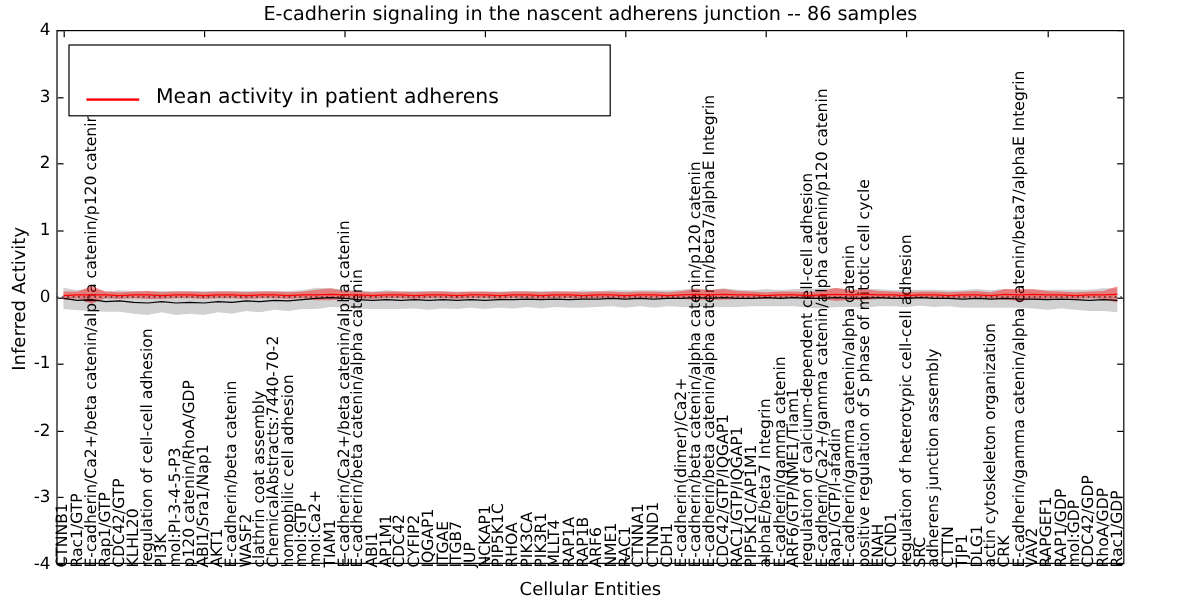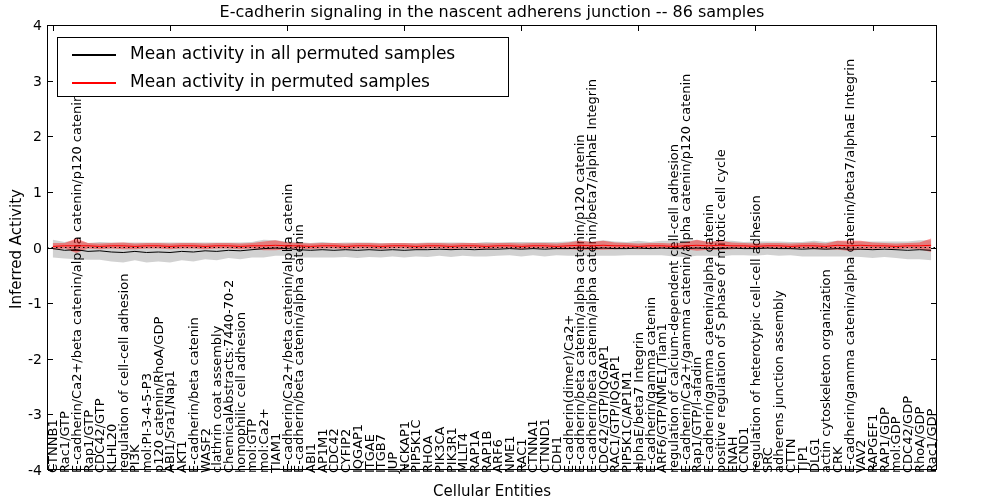--- a/index.html
+++ b/index.html
@@ -178,22 +178,18 @@
       <div class="tick" style="left: 521.273px; top: 464px; width: 1px; height: 5px;"></div>
       <div class="tick" style="left: 638.367px; top: 26px; width: 1px; height: 5px;"></div>
       <div class="tick" style="left: 638.367px; top: 464px; width: 1px; height: 5px;"></div>
       <div class="tick" style="left: 755.46px; top: 26px; width: 1px; height: 5px;"></div>
       <div class="tick" style="left: 755.46px; top: 464px; width: 1px; height: 5px;"></div>
       <div class="tick" style="left: 872.553px; top: 26px; width: 1px; height: 5px;"></div>
       <div class="tick" style="left: 872.553px; top: 464px; width: 1px; height: 5px;"></div>
     </div>
 
   <div id="legend">
-    <div class="legend-row" style="top:3px;">
-      <div class="legend-line" style="background: rgb(0, 0, 0);"></div>
-      <div class="legend-text">Mean activity in all permuted samples</div>
-    </div>
     <div class="legend-row" style="top:31px;">
       <div class="legend-line" style="background: rgb(255, 0, 0);"></div>
-      <div class="legend-text">Mean activity in permuted samples</div>
+      <div class="legend-text">Mean activity in patient adherens</div>
     </div>
   </div>
 </div>
 
 </body></html>

